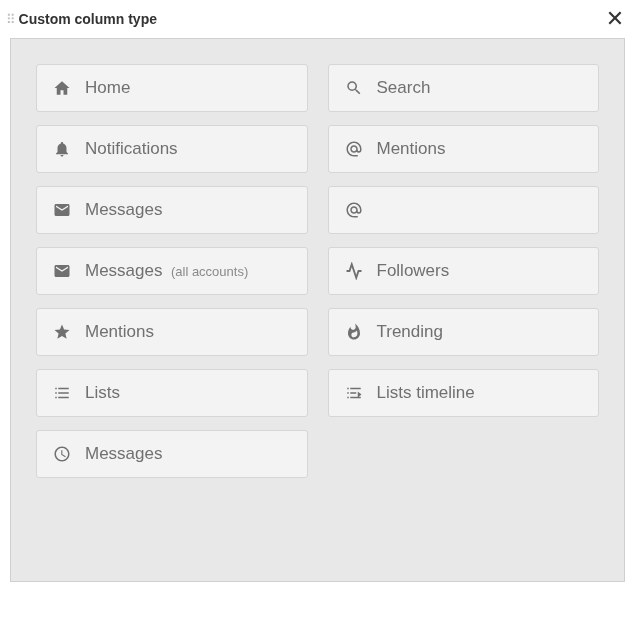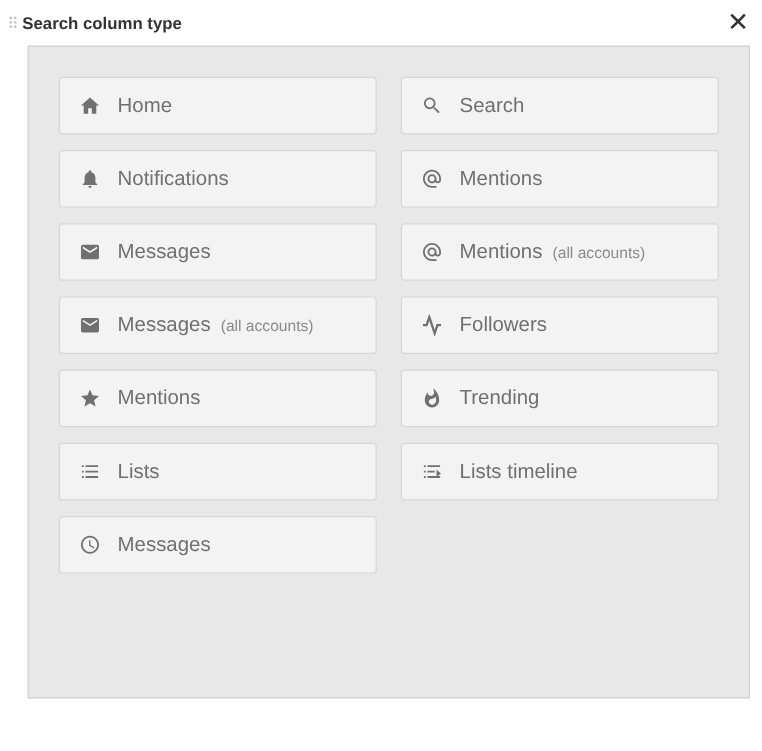--- a/index.html
+++ b/index.html
@@ -40,21 +40,21 @@
       font-size: 22px;
       color: #333;
       cursor: pointer;
       line-height: 1;
       width: 20px;
       text-align: center;
     }
     .panel {
       background: #e8e8e8;
       border: 1px solid #d0d0d0;
-      margin: 0 10px 10px 23px;
+      margin: 0 10px 10px 10px;
       padding: 25px;
       height: 544px;
     }
     .grid {
       display: grid;
       grid-template-columns: 1fr 1fr;
       gap: 13px 20px;
     }
     .option {
       background: #f3f3f3;
@@ -90,21 +90,21 @@
       color: #8a8a8a;
       margin-left: 4px;
     }
   </style>
 </head>
 <body>
 
 <div class="header">
   <div class="header-left">
     <span class="drag-handle">⠿</span>
-    <span class="title">Search column type</span>
+    <span class="title">Custom column type</span>
   </div>
   <span class="close">✕</span>
 </div>
 
 <div class="panel">
   <div class="grid">
 
     <div class="option">
       <span class="icon">
         <svg viewBox="0 0 24 24">
@@ -150,24 +150,20 @@
       </span>
       <span class="label">Messages</span>
     </div>
 
     <div class="option">
       <span class="icon">
         <svg viewBox="0 0 24 24">
             <path d="M12 2C6.48 2 2 6.48 2 12s4.48 10 10 10h5v-2h-5c-4.34 0-8-3.66-8-8s3.66-8 8-8 8 3.66 8 8v1.43c0 .79-.71 1.57-1.5 1.57s-1.5-.78-1.5-1.57V12c0-2.76-2.24-5-5-5s-5 2.24-5 5 2.24 5 5 5c1.38 0 2.64-.56 3.54-1.47.65.89 1.77 1.47 2.96 1.47 1.97 0 3.5-1.6 3.5-3.57V12c0-5.52-4.48-10-10-10zm0 13c-1.66 0-3-1.34-3-3s1.34-3 3-3 3 1.34 3 3-1.34 3-3 3z"></path>
           </svg>
       </span>
-      <span>
-        <span class="label">Mentions</span>
-        <span class="sub">(all accounts)</span>
-      </span>
     </div>
 
     <div class="option">
       <span class="icon">
         <svg viewBox="0 0 24 24">
             <path d="M20 4H4c-1.1 0-2 .9-2 2v12c0 1.1.9 2 2 2h16c1.1 0 2-.9 2-2V6c0-1.1-.9-2-2-2zm0 4l-8 5-8-5V6l8 5 8-5v2z"></path>
           </svg>
       </span>
       <span>
         <span class="label">Messages</span>

